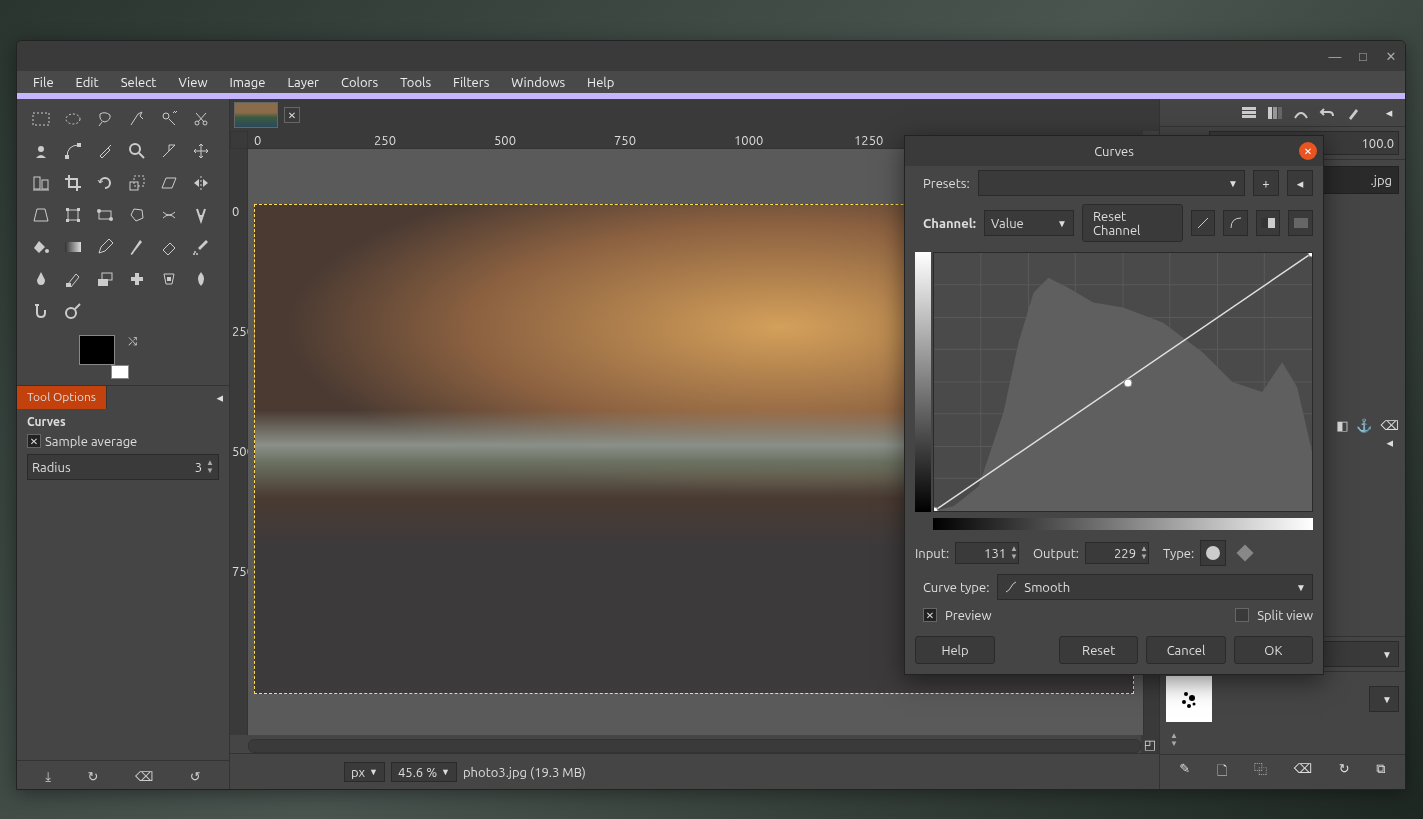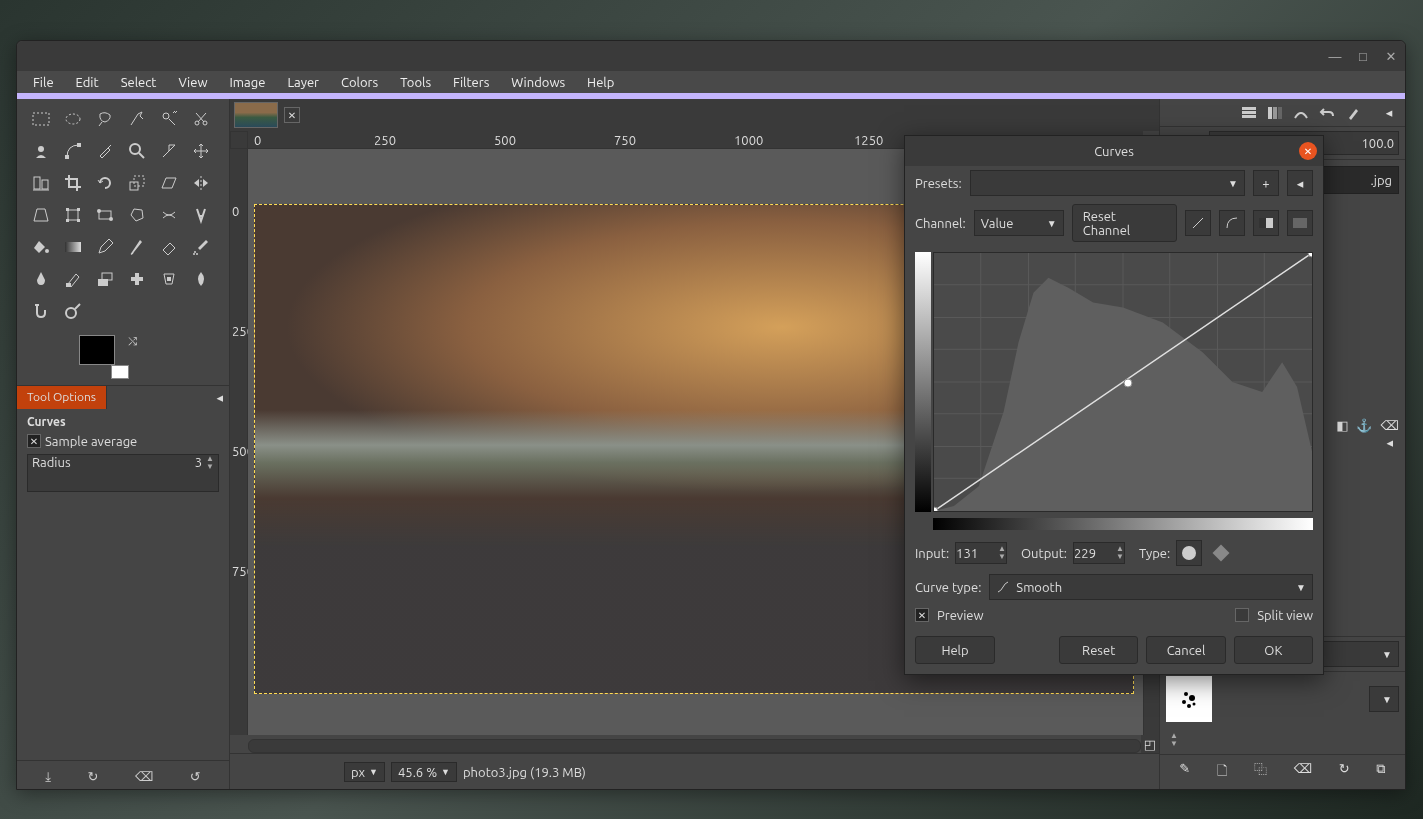--- a/index.html
+++ b/index.html
@@ -19,21 +19,21 @@
 .fgbg .fg { position:absolute; left:0; top:0; width:36px; height:30px; background:#000; border:1px solid #888; }
 .fgbg .bg { position:absolute; right:8px; bottom:0; width:18px; height:14px; background:#fff; border:1px solid #888; }
 .fgbg .swap { position:absolute; right:0; top:0; font-size:11px; }
 .tabs { display:flex; border-top:1px solid #333;}
 .tab { padding:4px 10px; background:#3a3a3a; border-right:1px solid #333; font-size:12px; }
 .tab.active { background:#c2410c; }
 .tab-detach { margin-left:auto; padding:4px 6px; }
 .toolopt { padding:6px 10px; flex:1; }
 .toolopt-title { font-weight:bold; margin-bottom:6px; font-size:12px;}
 .check-row { display:flex; align-items:center; gap:4px; margin-bottom:6px; font-size:12px; color:#bbb; }
-.radius-row { display:flex; background:#3a3a3a; border:1px solid #2a2a2a; height:38px; align-items:flex-start; padding:0 4px; }
+.radius-row { display:flex; background:#3a3a3a; border:1px solid #2a2a2a; height:26px; align-items:center; padding:0 4px; }
 .radius-row .val { margin-left:auto; }
 .spin { display:flex; flex-direction:column; margin-left:4px; }
 .spin span { font-size:8px; line-height:8px; cursor:pointer; color:#aaa;}
 .left-bottom { display:flex; justify-content:space-around; padding:8px 10px 4px; border-top:1px solid #333;}
 .left-bottom span{cursor:pointer;color:#ccc;}
 .canvas-area { flex:1; background:#454545; display:flex; flex-direction:column; min-width:0; }
 .canvas-tabs { height:32px; background:#3a3a3a; display:flex; align-items:center; padding-left:4px; gap:6px;}
 .canvas-thumb { width:44px; height:26px; background:linear-gradient(#8a6b4a 40%,#3a5a42 60%,#2a4a5a); border:1px solid #666; }
 .canvas-close { width:16px; height:16px; border:1px solid #666; display:flex; align-items:center; justify-content:center; font-size:10px; cursor:pointer;}
 .ruler-corner { width:18px; height:18px; background:#3a3a3a; border:1px solid #333;}
@@ -76,34 +76,34 @@
 .right-bottom span{cursor:pointer;}
 
 .dialog { position:absolute; left:904px; top:135px; width:420px; background:#454545; border:1px solid #222; box-shadow:0 6px 24px rgba(0,0,0,.5);}
 .dlg-title{height:30px;background:#3a3a3a;display:flex;align-items:center;justify-content:center;position:relative;}
 .dlg-close{position:absolute;right:6px;width:18px;height:18px;background:#e95420;border-radius:50%;display:flex;align-items:center;justify-content:center;font-size:10px;cursor:pointer;color:#fff;}
 .dlg-head{display:flex;align-items:center;padding:8px 10px;gap:10px;}
 .dlg-icon{width:24px;height:24px;border:1px solid #888;display:flex;align-items:center;justify-content:center;}
 .dlg-head-text .h1{font-size:15px;font-weight:bold;color:#fff;}
 .dlg-head-text .h2{font-size:11px;color:#aaa;}
 .dlg-thumb{margin-left:auto;width:36px;height:22px;background:linear-gradient(#8a6b4a 40%,#3a5a42 60%,#2a4a5a);border:1px solid #666;}
-.dlg-row{display:flex;align-items:center;padding:4px 10px;gap:8px;}
+.dlg-row{display:flex;align-items:center;padding:4px 10px;gap:8px;margin-left:8px;}
 .label{color:#ddd;}
 .combo{flex:1;background:#3a3a3a;border:1px solid #2a2a2a;height:26px;display:flex;align-items:center;padding:0 6px;position:relative;}
 .combo .arr{margin-left:auto;font-size:10px;}
 .sq-btn{width:26px;height:26px;background:#3a3a3a;border:1px solid #2a2a2a;display:flex;align-items:center;justify-content:center;cursor:pointer;}
 .btn{background:#3a3a3a;border:1px solid #2a2a2a;padding:4px 10px;cursor:pointer;border-radius:3px;}
 .curve-area{display:flex;padding:6px 10px;gap:2px;}
 .gradient-v{width:16px;background:linear-gradient(#fff,#000);}
 .graph{flex:1;height:260px;background:#4a4a4a;border:1px solid #2a2a2a;position:relative;}
 .graph svg{position:absolute;inset:0;width:100%;height:100%;}
 .gradient-h{margin:0 10px 6px 28px;height:12px;background:linear-gradient(90deg,#000,#fff);}
 .io-row{display:flex;align-items:center;padding:4px 10px;gap:6px;}
 .numfield{display:flex;align-items:center;background:#3a3a3a;border:1px solid #2a2a2a;}
-.numfield .num{width:38px;text-align:left;padding:3px 0;}
+.numfield .num{width:38px;text-align:right;padding:3px 0;margin-left:12px;}
 .type-circ{width:14px;height:14px;border-radius:50%;background:#ccc;display:inline-block;}
 .type-diam{width:12px;height:12px;background:#888;display:inline-block;transform:rotate(45deg);}
 .chkbox{width:14px;height:14px;background:#222;border:1px solid #666;display:flex;align-items:center;justify-content:center;font-size:10px;}
 .dlg-buttons{display:flex;gap:8px;padding:10px;}
 .dlg-buttons .btn{flex:1;text-align:center;padding:6px 0;}
 .dlg-buttons .btn:first-child{flex:0 0 80px;}
 .dlg-buttons .spacer{width:48px;}
 svg{display:block;}
 </style>
 </head>
@@ -539,21 +539,21 @@
   </div>
   <div class="dlg-row">
     <span class="label">Presets:</span>
     <div class="combo">
         <span class="arr">▼</span>
       </div>
     <div class="sq-btn">+</div>
     <div class="sq-btn">◂</div>
   </div>
   <div class="dlg-row">
-    <span class="label" style="font-weight:normal">Channel:</span>
+    <span class="label" style="font-weight:bold">Channel:</span>
     <div class="combo" style="flex:0 0 90px">
         <span>Value</span>
         <span class="arr">▼</span>
       </div>
     <div class="btn">Reset Channel</div>
     <div class="sq-btn">
         <svg width="14" height="14" viewBox="0 0 14 14">
           <path d="M2 12 L12 2" stroke="#ccc"></path>
         </svg>
       </div>

